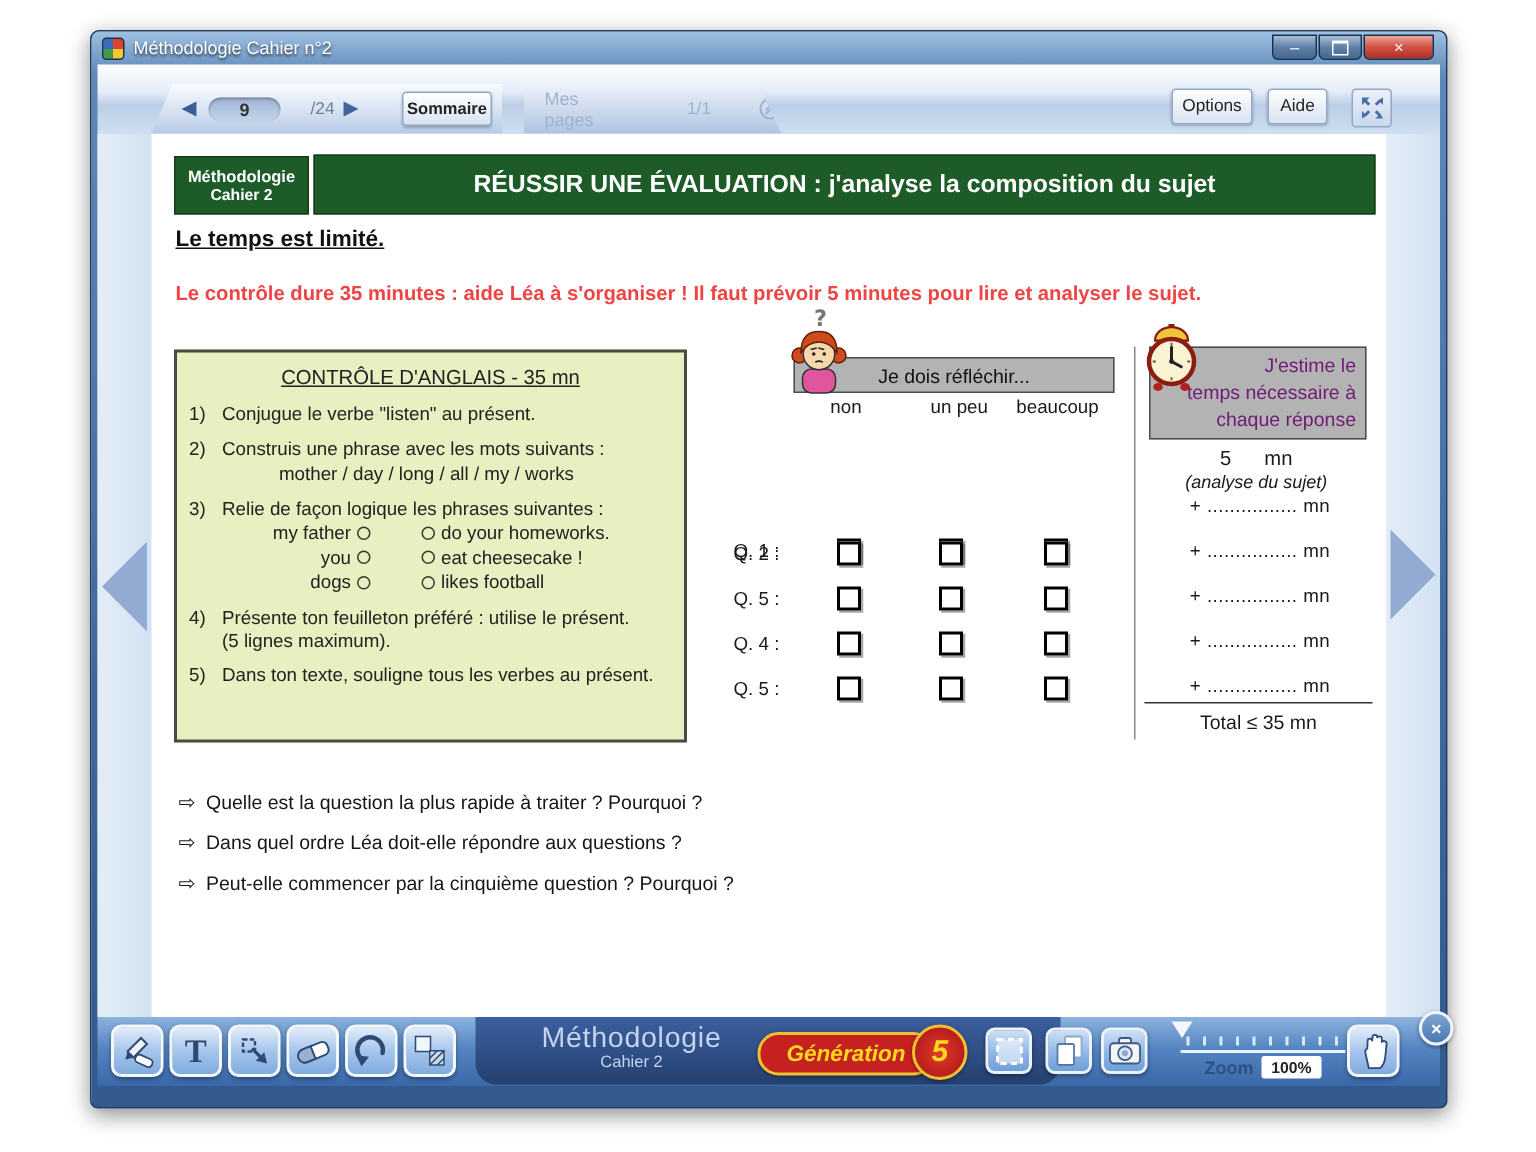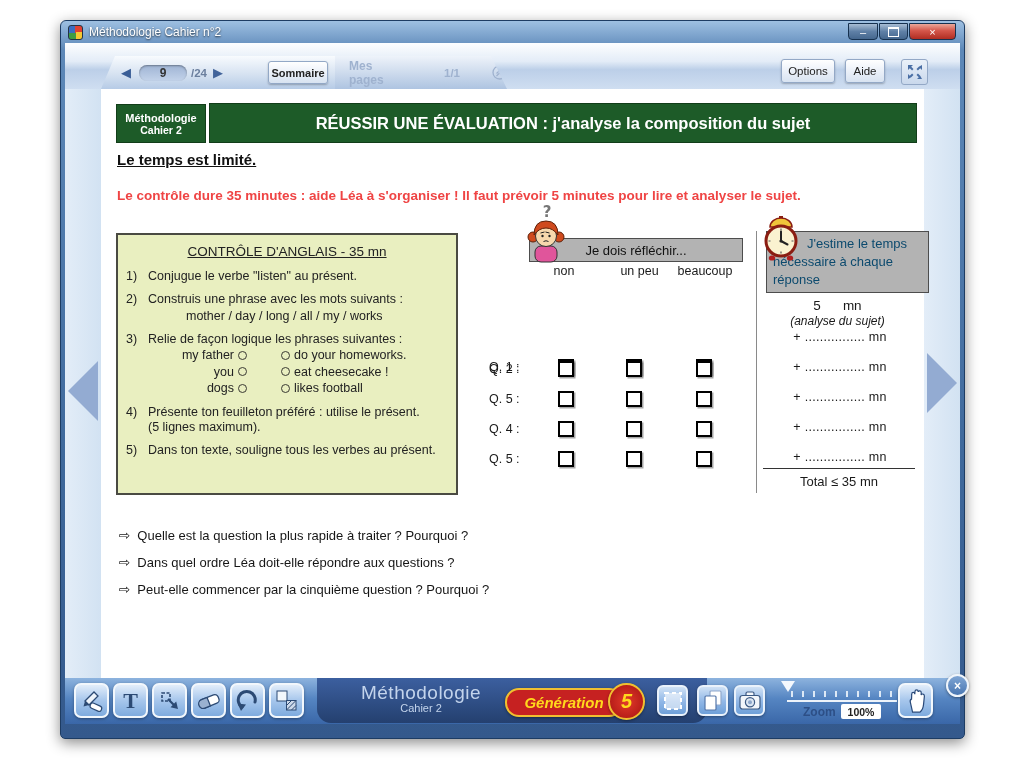--- a/index.html
+++ b/index.html
@@ -18,29 +18,29 @@
         border:1px solid #16314f;border-radius:0 0 4px 4px;
         background:linear-gradient(180deg,#a8bdd4,#5f80a6 50%,#45678e);cursor:default;}
   .wbtn.min{width:28px;} .wbtn.max{width:27px;}
   .wbtn.close{width:45px;background:linear-gradient(180deg,#eaa79a,#d4564a 45%,#b02d22);}
   .maxglyph{width:9px;height:7px;border:1px solid #fff;border-top:2px solid #fff;}
   
   .navband{position:absolute;left:4px;right:4px;top:22px;height:46px;
            background:linear-gradient(180deg,#fdfeff 0%,#e3ecf7 40%,#bccfe8 58%,#cfdef1 100%);}
   .tab{position:absolute;top:13px;height:33px;background:linear-gradient(180deg,#f8fbfe,#d6e2f1 55%,#b6cbe6);}
   .tab1{left:36px;width:234px;clip-path:polygon(14px 0,100% 0,100% 100%,0 100%);}
-  .tab2{left:270px;width:172px;clip-path:polygon(0 0,calc(100% - 16px) 0,100% 100%,0 100%);
-        background:linear-gradient(180deg,#eef3fa,#cbd9ec 55%,#aec4e1);font-weight:bold;}
+  .tab2{left:284px;width:172px;clip-path:polygon(0 0,calc(100% - 16px) 0,100% 100%,0 100%);
+        background:linear-gradient(180deg,#eef3fa,#cbd9ec 55%,#aec4e1);}
   .navrow{position:absolute;left:0;top:0;right:0;bottom:0;display:flex;align-items:center;}
   .navarrow{font-family:"DejaVu Sans",sans-serif;font-size:13px;color:#41639a;cursor:pointer;}
   .navarrow.prev{margin-left:20px;color:#3a5e96;}
   .pagefield{margin-left:8px;width:48px;height:16px;border-radius:8px;background:linear-gradient(180deg,#9fb4d4,#c3d3ea);
              box-shadow:inset 0 1px 2px rgba(0,0,0,.35);display:flex;align-items:center;justify-content:center;
              font-size:12px;font-weight:bold;color:#333;}
-  .pagetotal{margin-left:4px;font-size:11.5px;color:#6b7f9e;font-weight:bold;}
+  .pagetotal{margin-left:20px;font-size:11.5px;color:#6b7f9e;}
   .btnw{background:linear-gradient(180deg,#ffffff,#e9eff8 55%,#d8e3f1);border:1px solid #93a8c6;border-radius:3px;
         font-size:11.5px;color:#222;display:flex;align-items:center;justify-content:center;cursor:pointer;
         box-shadow:0 1px 2px rgba(0,0,0,.25);}
   .sommaire{position:absolute;left:167px;top:5px;width:58px;height:21px;font-weight:bold;font-size:11px;}
   .mespages{margin-left:14px;font-size:12px;color:#9fb2cf;}
   .mpcount{margin-left:42px;font-size:11.5px;color:#9fb2cf;}
   .collapse-circle{margin-left:32px;width:15px;height:15px;cursor:pointer;}
   .optbtn{position:absolute;top:16px;height:22px;}
   .options{right:125px;width:52px;} .aide{right:75px;width:38px;}
   .fsbtn{position:absolute;right:32px;top:16px;width:25px;height:24px;border:1px solid #93a8c6;border-radius:3px;
@@ -77,22 +77,22 @@
   .rbanner{position:absolute;left:40px;top:27px;width:212px;height:22px;background:#b3b3b3;border:1px solid #4d4d4d;
            display:flex;align-items:center;justify-content:center;font-size:13px;color:#111;}
   .rcols span{position:absolute;top:53px;font-size:12.5px;text-align:center;}
   .qrow{position:absolute;left:0;height:22px;width:100%;}
   .qlabel{position:absolute;left:0;top:3px;font-size:12.5px;}
   .cb{position:absolute;top:2px;width:12px;height:12px;background:#fff;border:2px solid #000;
       box-shadow:1.5px 1.5px 0 rgba(60,60,60,.45);cursor:pointer;}
   .divider{position:absolute;left:691px;top:142px;width:1px;height:262px;background:#8a8a8a;}
   
   .estimate{position:absolute;left:640px;top:122px;width:214px;height:285px;}
-  .ebanner{position:absolute;left:61px;top:20px;width:163px;height:62px;background:#b3b3b3;border:1px solid #4d4d4d;
-           box-sizing:border-box;padding:3px 6px;font-size:13px;text-align:left;line-height:18px;color:#0c4a6e;}
+  .ebanner{position:absolute;left:61px;top:20px;width:145px;height:62px;background:#b3b3b3;border:1px solid #4d4d4d;
+           box-sizing:border-box;padding:3px 6px;font-size:13px;text-align:right;line-height:18px;color:#701a75;}
   .clock-spacer{float:left;width:34px;height:18px;}
   .clock{position:absolute;left:54px;top:4px;z-index:2;}
   .evalrow{position:absolute;left:61px;top:87px;width:143px;display:flex;justify-content:center;gap:22px;font-size:13.5px;}
   .enote{position:absolute;left:56px;top:103px;width:153px;text-align:center;font-style:italic;font-size:12px;}
   .erow{position:absolute;left:60px;width:150px;height:20px;text-align:center;font-size:12.5px;letter-spacing:.3px;}
   .eline{position:absolute;left:58px;top:257px;width:152px;border-top:1.5px solid #333;}
   .etotal{position:absolute;left:58px;top:263px;width:152px;text-align:center;font-size:13px;}
   
   .question{position:absolute;left:54px;font-size:13px;color:#161616;white-space:nowrap;}
   .q-arrow{font-family:"DejaVu Sans",sans-serif;margin-right:7px;font-size:13.5px;}

